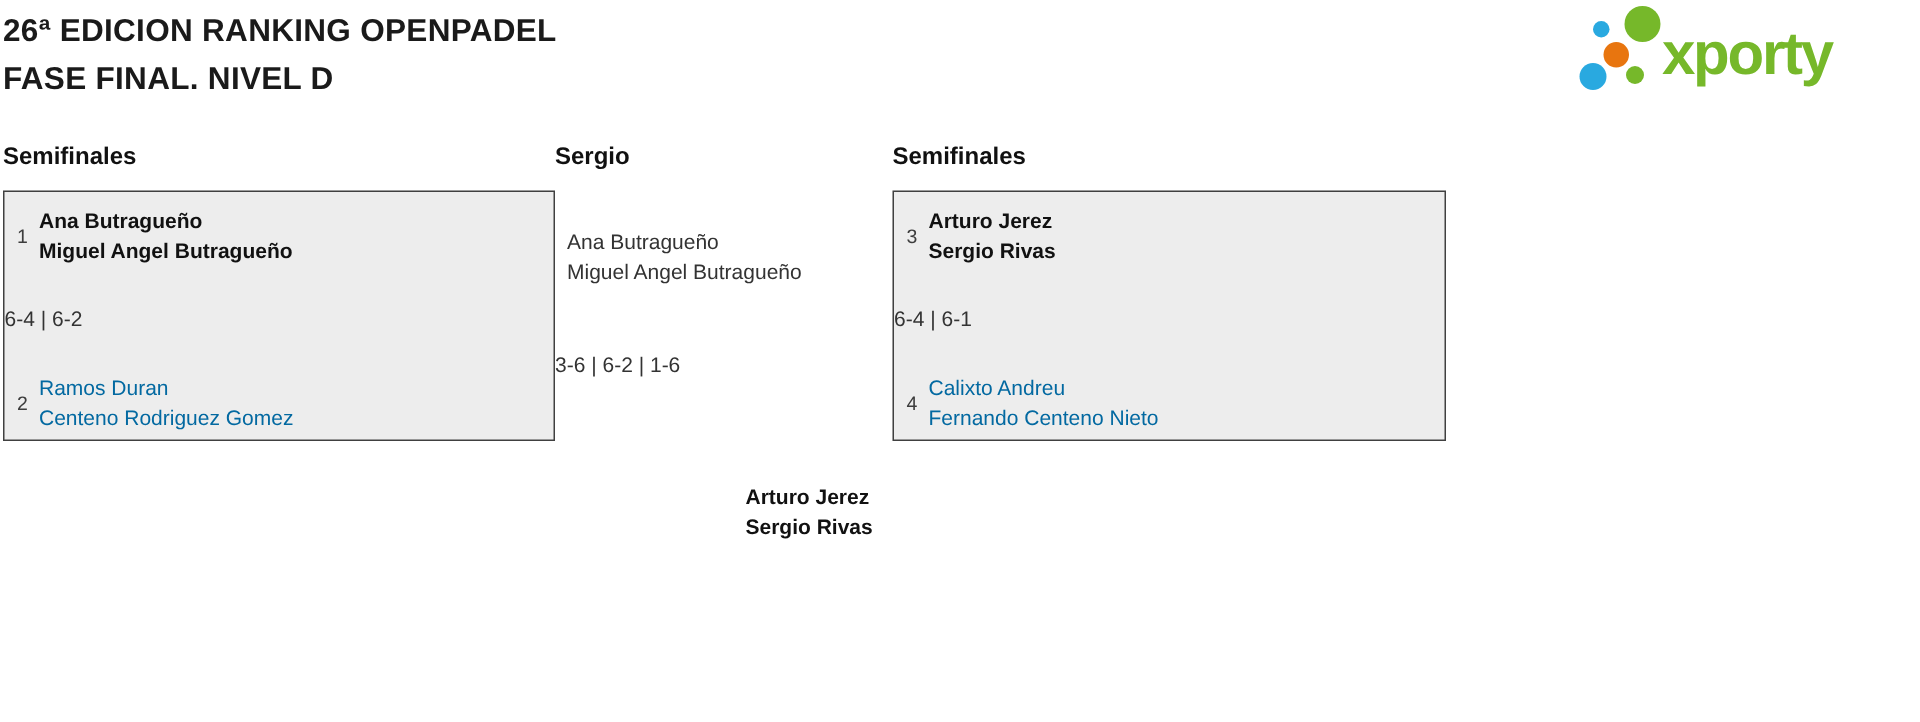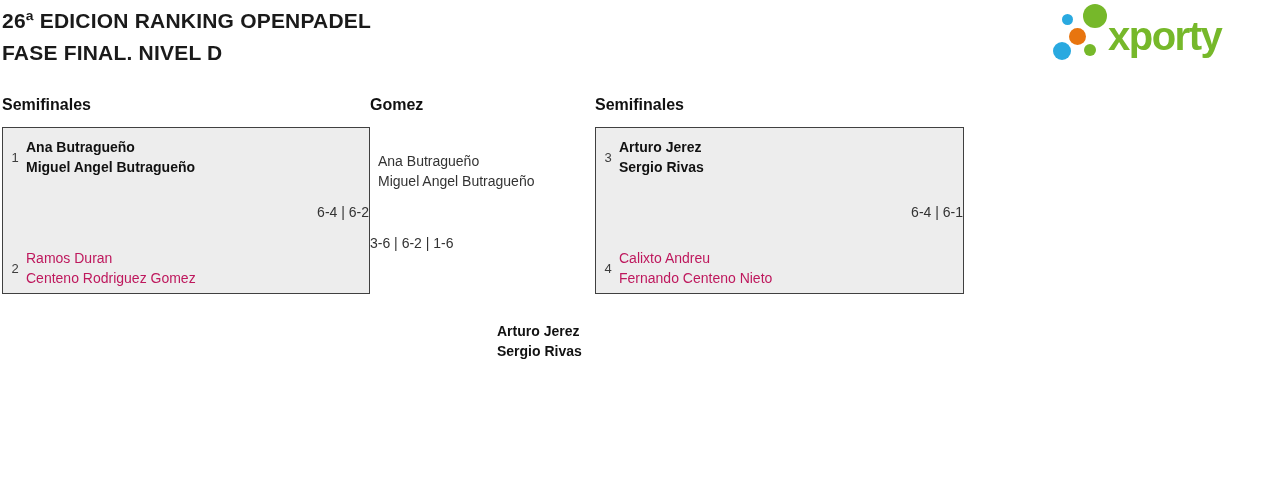--- a/index.html
+++ b/index.html
@@ -95,32 +95,32 @@
   .seed {
     flex: 0 0 14px;
     width: 14px;
     text-align: center;
     font-size: 13px;
     color: #3d3d3d;
   }
   .names {
     font-size: 14px;
     line-height: 20px;
-    color: #be185d;
+    color: #0369a1;
   }
   .names.winner {
     font-weight: 700;
     color: #111111;
   }
   .box-score {
     position: absolute;
     left: 0;
     right: 0;
     top: 76px;
-    text-align: right;
+    text-align: left;
     font-size: 14px;
     color: #333333;
   }
 
   
   .final-team {
     position: absolute;
     left: 378px;
     top: 151px;
     font-size: 14px;
@@ -159,21 +159,21 @@
   <div class="logo">
     <span class="dot dot-blue-sm" style="background-color: rgb(41, 169, 224);"></span>
     <span class="dot dot-green-lg" style="background-color: rgb(118, 184, 42);"></span>
     <span class="dot dot-orange" style="background-color: rgb(232, 117, 15);"></span>
     <span class="dot dot-blue-lg" style="background-color: rgb(41, 169, 224);"></span>
     <span class="dot dot-green-sm" style="background-color: rgb(118, 184, 42);"></span>
     <span class="wordmark" style="color: rgb(118, 184, 42);">xporty</span>
   </div>
 
   <div class="col-header left">Semifinales</div>
-  <div class="col-header center">Gomez</div>
+  <div class="col-header center">Sergio</div>
   <div class="col-header right">Semifinales</div>
 
   <div class="match-box left">
     <div class="team top">
       <span class="seed">1</span>
       <div class="names winner">
         <div>Ana Butragueño</div>
         <div>Miguel Angel Butragueño</div>
       </div>
     </div>

